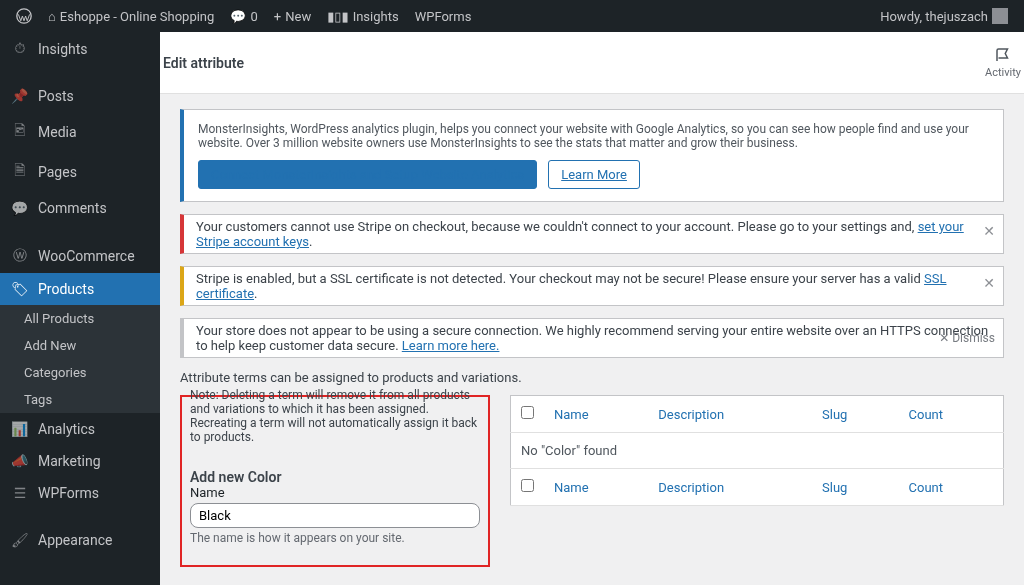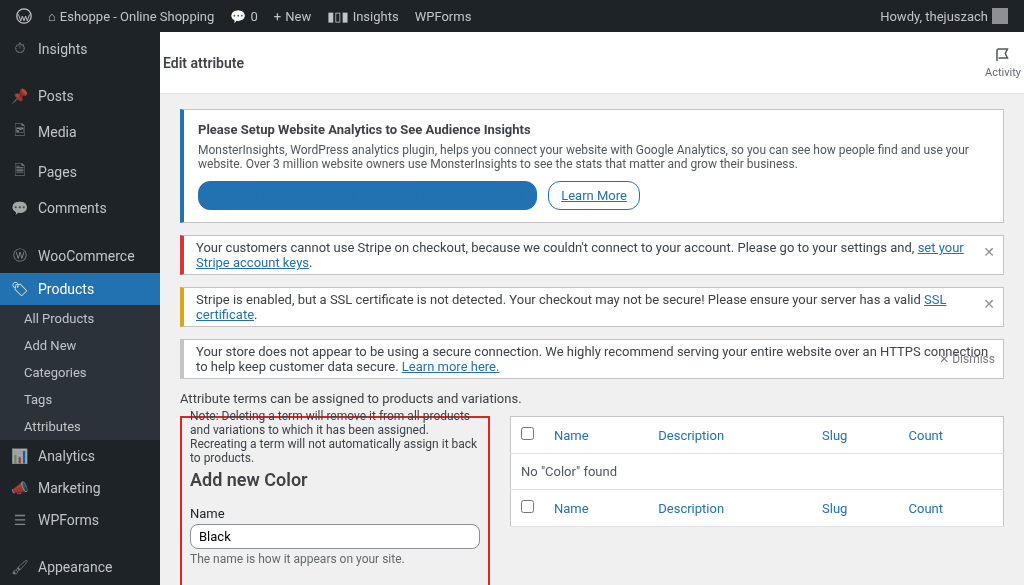--- a/index.html
+++ b/index.html
@@ -25,34 +25,34 @@
 .wrap { padding: 10px 20px; }
 .notice { background: #fff; border: 1px solid #c3c4c7; border-left-width: 4px; padding: 4px 12px; margin: 5px 0 12px; font-size: 13px; position: relative; }
 .notice.mi { border-left-color: #2271b1; padding: 12px 14px; }
 .notice.mi strong { display: block; margin-bottom: 6px; font-size: 13px; }
 .notice.mi p { color: #50575e; margin-bottom: 10px; font-size: 12px; }
 .notice-error { border-left-color: #d63638; }
 .notice-warning { border-left-color: #dba617; }
 .notice a { color: #2271b1; text-decoration: underline; }
 .notice .dismiss { position: absolute; right: 8px; top: 8px; color: #8c8f94; cursor: pointer; font-size: 14px; }
 .notice .dismiss-text { position: absolute; right: 8px; top: 50%; transform: translateY(-50%); color: #787c82; cursor: pointer; font-size: 12px; text-align: right; }
-.btn { display: inline-block; padding: 6px 12px; border-radius: 12px; font-size: 13px; cursor: pointer; text-decoration: none; }
+.btn { display: inline-block; padding: 6px 12px; border-radius: 3px; font-size: 13px; cursor: pointer; text-decoration: none; }
 .btn-primary { background: #2271b1; color: #fff; border: 1px solid #2271b1; }
 .btn-secondary { background: #fff; color: #2271b1; border: 1px solid #2271b1; }
 .col-left-wrap { display: flex; gap: 20px; margin-top: 10px; }
 .col-left { width: 310px; }
 .col-left.highlight { border: 2px solid #e02424; padding: 5px 8px 10px; }
 .col-right { flex: 1; }
-.form-wrap h2 { font-size: 18px; font-weight: 600; margin-bottom: 16px; }
+.form-wrap h2 { font-size: 14px; font-weight: 600; margin-bottom: 0; }
 .form-field { margin-bottom: 10px; }
 .form-field label { display: block; font-size: 13px; margin-bottom: 3px; color: #1d2327; }
 .form-field input, .form-field textarea { width: 100%; border: 1px solid #8c8f94; border-radius: 8px; padding: 4px 8px; font-size: 13px; background: #fff; }
 .form-field p.help { font-size: 12px; color: #646970; margin-top: 3px; }
 .intro-text { font-size: 13px; color: #3c434a; margin-bottom: 6px; }
-.note-text { font-size: 12px; color: #3c434a; margin-bottom: 4px; }
+.note-text { font-size: 12px; color: #3c434a; margin-bottom: 25px; }
 table.widefat { width: 100%; border: 1px solid #c3c4c7; border-collapse: collapse; background: #fff; font-size: 13px; }
 table.widefat th, table.widefat td { padding: 10px; text-align: left; border-bottom: 1px solid #e0e0e0; }
 table.widefat th { font-weight: 400; }
 table.widefat th a { color: #2271b1; text-decoration: none; }
 table.widefat .check-col { width: 30px; }
 table.widefat tbody tr.no-items td { color: #50575e; }
 </style>
 </head>
 <body>
 
@@ -122,21 +122,20 @@
       </li>
     <li class="current">
         <span class="dashicon">🏷</span>
         <span>Products</span>
       </li>
     <ul class="submenu">
       <li>All Products</li>
       <li>Add New</li>
       <li>Categories</li>
       <li>Tags</li>
-      <li>Attributes</li>
     </ul>
     <li>
         <span class="dashicon">📊</span>
         <span>Analytics</span>
       </li>
     <li>
         <span class="dashicon">📣</span>
         <span>Marketing</span>
       </li>
     <li>
@@ -159,21 +158,20 @@
     <div class="activity">
       <svg width="18" height="18" viewBox="0 0 24 24" fill="none" stroke="#50575e" stroke-width="2">
           <path d="M4 20V6a2 2 0 0 1 2-2h12l-3 6 3 6H6"></path>
         </svg>
       <span>Activity</span>
     </div>
   </div>
 
   <div class="wrap">
     <div class="notice mi">
-      <strong>Please Setup Website Analytics to See Audience Insights</strong>
       <p>MonsterInsights, WordPress analytics plugin, helps you connect your website with Google Analytics, so you can see how people find and use your website. Over 3 million website owners use MonsterInsights to see the stats that matter and grow their business.</p>
       <a class="btn btn-primary">Connect MonsterInsights and Setup Website Analytics</a>
       <a class="btn btn-secondary" style="margin-left:8px">Learn More</a>
     </div>
 
     <div class="notice notice-error">
       <span>Your customers cannot use Stripe on checkout, because we couldn't connect to your account. Please go to your settings and, </span><a href="#">set your Stripe account keys</a>.
       <span class="dismiss">✕</span>
     </div>
 

